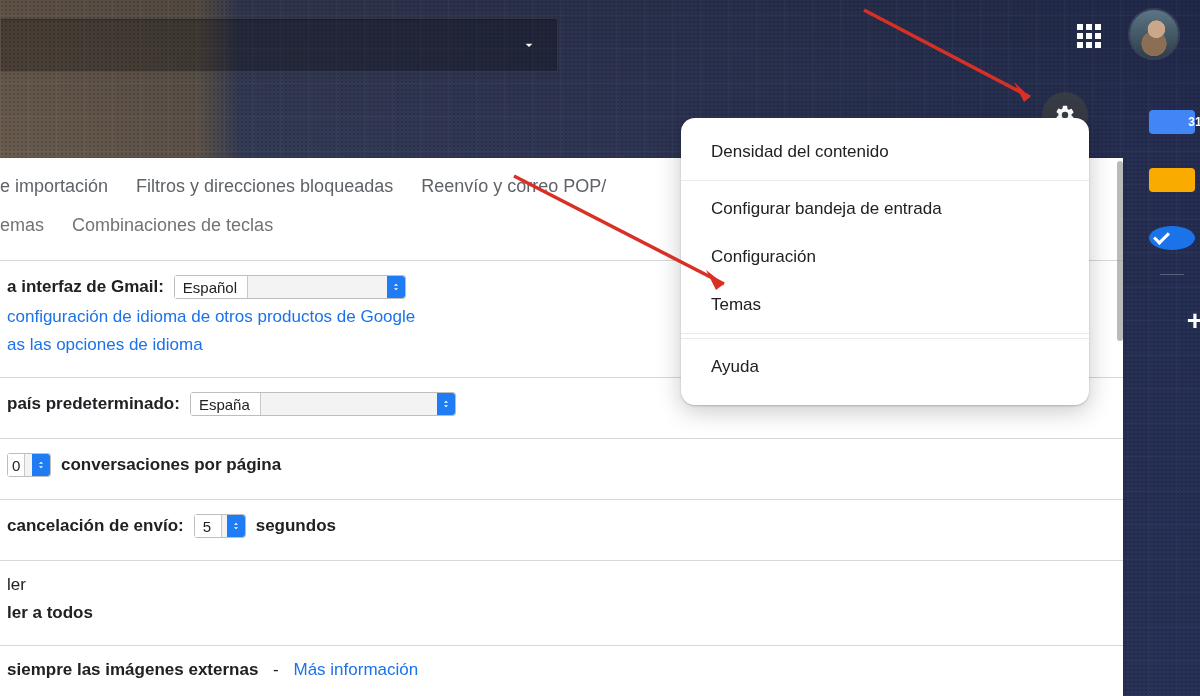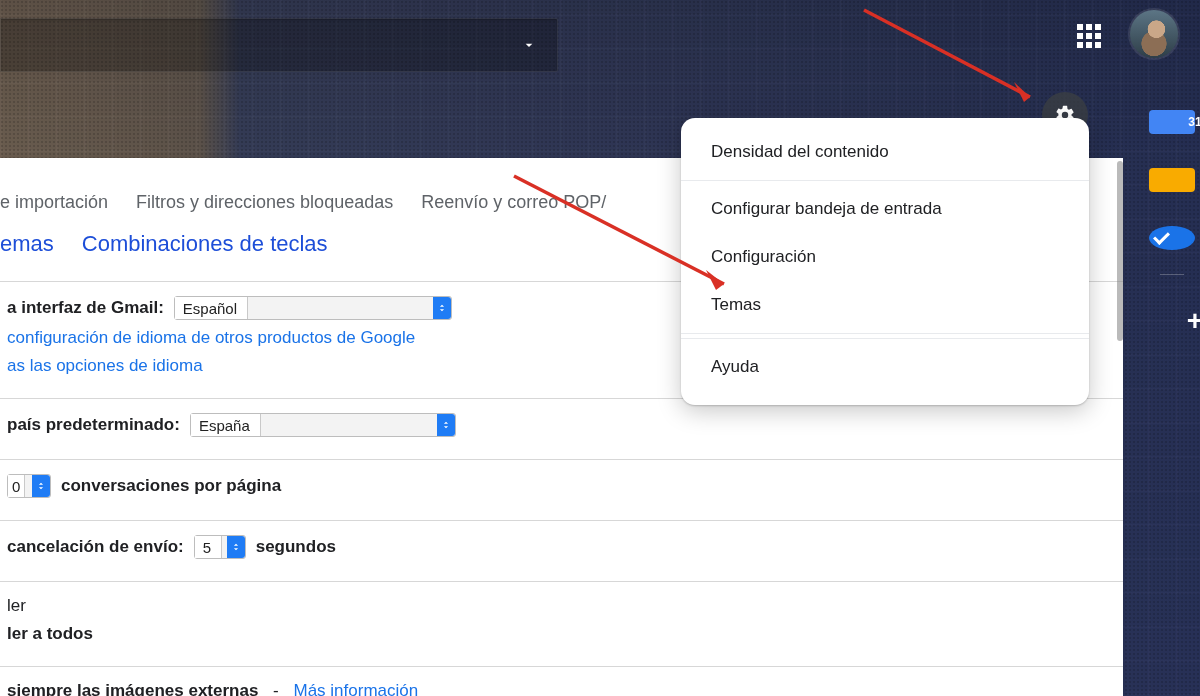--- a/index.html
+++ b/index.html
@@ -75,38 +75,38 @@
     padding:10px 0 14px;
   }
   .gear-menu div{padding:14px 30px;font-size:17px;color:#202124;cursor:pointer;}
   .gear-menu .sep{height:1px;padding:0;margin:4px 0;background:#e8eaed;cursor:default;}
 
   
   .panel{
     position:absolute;left:0;top:158px;width:1123px;height:538px;background:#fff;
     box-shadow:0 1px 3px rgba(0,0,0,.15);
   }
-  .tabs1{padding:18px 0 0 0;display:flex;gap:28px;color:#5f6368;font-size:18px;padding-left:0;margin-top:16px;}
+  .tabs1{padding:18px 0 0 0;display:flex;gap:28px;color:#5f6368;font-size:18px;padding-left:0;}
   .tabs1 span{white-space:nowrap;}
-  .tabs2{padding:18px 0 16px 0;display:flex;gap:28px;color:#1d4ed8;font-size:22px;}
+  .tabs2{padding:18px 0 16px 0;display:flex;gap:28px;color:#737373;font-size:18px;}
   .tabs2 span{white-space:nowrap;}
   .hr{height:1px;background:#d7d7d7;margin:8px 0 0;}
   .section{padding:10px 0;}
   .row{display:flex;align-items:center;gap:10px;padding:4px 7px;font-size:17px;color:#202124;}
   .label-bold{font-weight:700;}
   .blue-link{color:#1a73e8;}
   .sel{
     display:inline-flex;align-items:center;justify-content:space-between;
     border:1px solid #bdbdbd;border-radius:3px;background:#f3f3f3;height:24px;
     font-size:15px;color:#222;
   }
   .sel .txt{padding:0 10px 0 8px;background:#fff;height:100%;display:flex;align-items:center;border-right:1px solid #c9c9c9;}
   .sel .knob{width:18px;height:100%;background:#1f7cf5;display:flex;align-items:center;justify-content:center;border-top-right-radius:3px;border-bottom-right-radius:3px;}
   .sel .knob svg{width:10px;height:10px;fill:#fff;}
-  .sel-lang{width:278px;}
+  .sel-lang{width:232px;}
   .sel-country{width:266px;}
   .sel-sec{width:52px;}
   .sel-np{width:44px;}
   .sel-np .txt{padding:0 4px;}
 
   .thin-scroll{position:absolute;left:1117px;top:161px;width:6px;height:180px;background:rgba(130,130,130,.55);border-radius:3px;}
 
   
   .arrow{position:absolute;pointer-events:none;}
   .arrow line{stroke:#d93025;stroke-width:3.5;}

